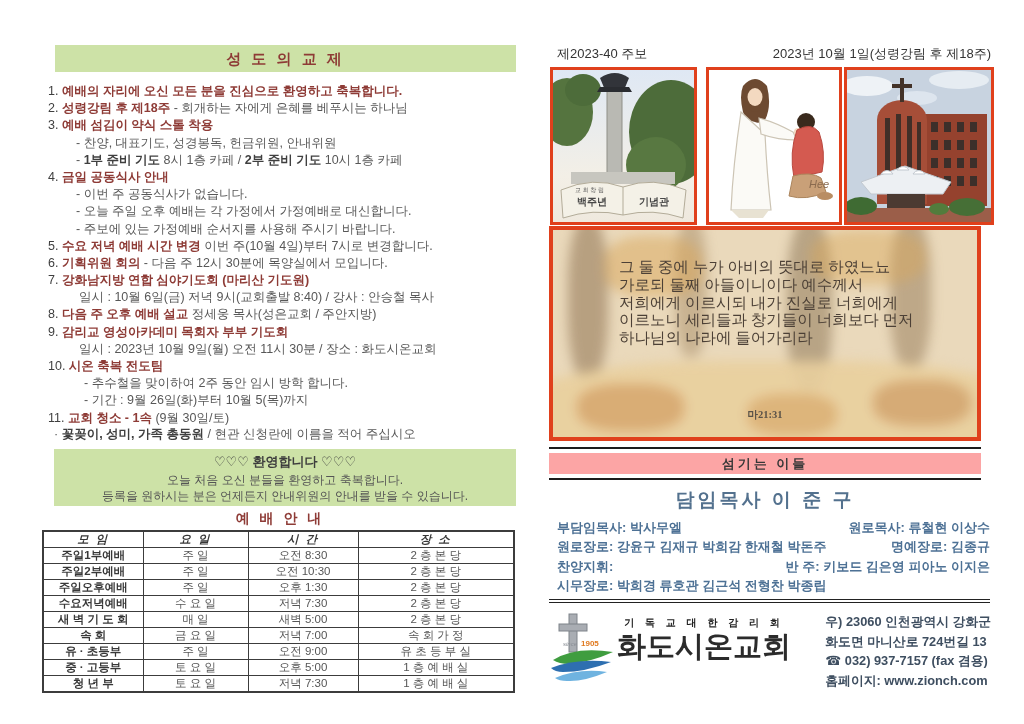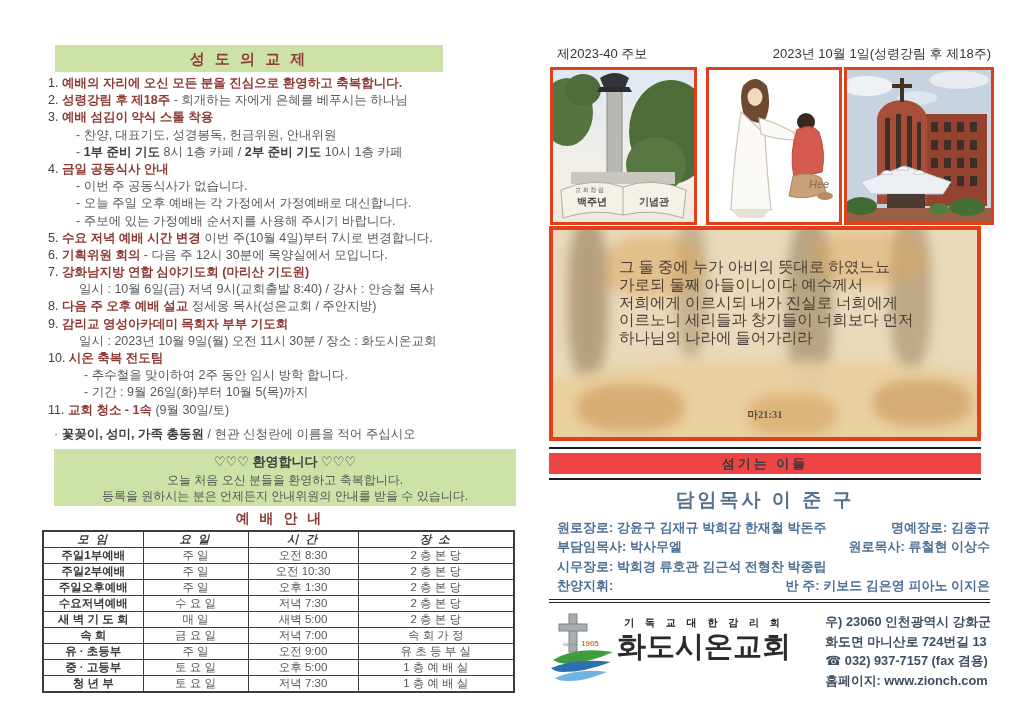--- a/index.html
+++ b/index.html
@@ -3,25 +3,25 @@
 <meta charset="utf-8">
 <style>
   html,body{margin:0;padding:0;}
   body{
     width:1024px;height:724px;background:#ffffff;position:relative;overflow:hidden;
     font-family:"Liberation Sans","DejaVu Sans",sans-serif;
     -webkit-font-smoothing:antialiased;
   }
   
   .lp-title{
-    position:absolute;left:55px;top:45px;width:388px;height:27px;
+    position:absolute;left:55px;top:45px;width:461px;height:27px;
     background:#cde2a7;color:#8e3b36;font-weight:bold;font-size:15px;
     letter-spacing:3px;text-align:center;line-height:27px;
   }
-  .sd-list{position:absolute;left:40px;top:75px;width:484px;font-size:12.5px;}
+  .sd-list{position:absolute;left:40px;top:83px;width:484px;font-size:12.5px;}
   .sd-list .line{height:17.2px;line-height:17.2px;white-space:nowrap;}
   .ind0{padding-left:8px;}
   .ind1{padding-left:36px;}
   .ind2{padding-left:39px;}
   .ind3{padding-left:44px;}
   .seg-n{color:#3f3f3f;}
   .seg-h{color:#8e3b36;font-weight:bold;}
   .seg-t{color:#575757;}
   .seg-b{color:#3f3f3f;font-weight:bold;}
   .note-line{position:absolute;left:54px;top:426px;font-size:12.5px;white-space:nowrap;}
@@ -73,21 +73,21 @@
   .scripture-ref{
     position:absolute;bottom:15px;left:0;width:100%;text-align:center;
     font-family:"Liberation Serif","DejaVu Serif",serif;
     font-size:10.5px;color:#5a5248;font-weight:bold;
   }
   .serving-wrap{
     position:absolute;left:549px;top:447px;width:432px;
     border-top:2px solid #1c1c1c;border-bottom:2px solid #1c1c1c;padding:4px 0;
   }
   .serving-bar{
-    background:#ef4444;height:21px;line-height:21px;text-align:center;
+    background:#fca5a5;height:21px;line-height:21px;text-align:center;
     font-size:13px;font-weight:bold;color:#383838;letter-spacing:3px;
   }
   .senior-pastor{
     position:absolute;left:549px;top:487px;width:432px;text-align:center;
     font-size:19px;color:#53718e;letter-spacing:3px;font-weight:bold;
   }
   .staff{position:absolute;left:557px;top:518px;width:433px;font-size:13px;font-weight:bold;color:#4d7195;}
   .staff .staff-line{display:flex;justify-content:space-between;height:19.4px;line-height:19.4px;white-space:nowrap;}
   .footer-rule{position:absolute;left:549px;top:599px;width:441px;border-top:4px double #222222;}
   .footer{position:absolute;left:551px;top:612px;width:440px;display:flex;}
@@ -328,34 +328,34 @@
 </div>
 
 <div class="serving-wrap">
   <div class="serving-bar">섬기는  이들</div>
 </div>
 
 <div class="senior-pastor">담임목사  이 준 구</div>
 
 <div class="staff" id="staff-list">
     <div class="staff-line">
+      <span>부담임목사: 박사무엘</span>
+      <span>원로목사: 류철현  이상수</span>
+    </div>
+    <div class="staff-line">
       <span>원로장로: 강윤구  김재규  박희감  한재철  박돈주</span>
       <span>명예장로: 김종규</span>
     </div>
     <div class="staff-line">
-      <span>부담임목사: 박사무엘</span>
-      <span>원로목사: 류철현  이상수</span>
+      <span>찬양지휘:</span>
+      <span>반   주: 키보드 김은영   피아노 이지은</span>
     </div>
     <div class="staff-line">
       <span>시무장로: 박희경  류호관  김근석  전형찬  박종립</span>
       <span></span>
-    </div>
-    <div class="staff-line">
-      <span>찬양지휘:</span>
-      <span>반   주: 키보드 김은영   피아노 이지은</span>
     </div>
   </div>
 
 <div class="footer-rule"></div>
 
 <div class="footer">
   <div class="logo-block">
     <svg width="64" height="76" viewBox="0 0 64 76">
       <g>
         <rect x="18" y="2" width="8" height="38" fill="#a9adb3" stroke="#7e838a" stroke-width="1"></rect>

